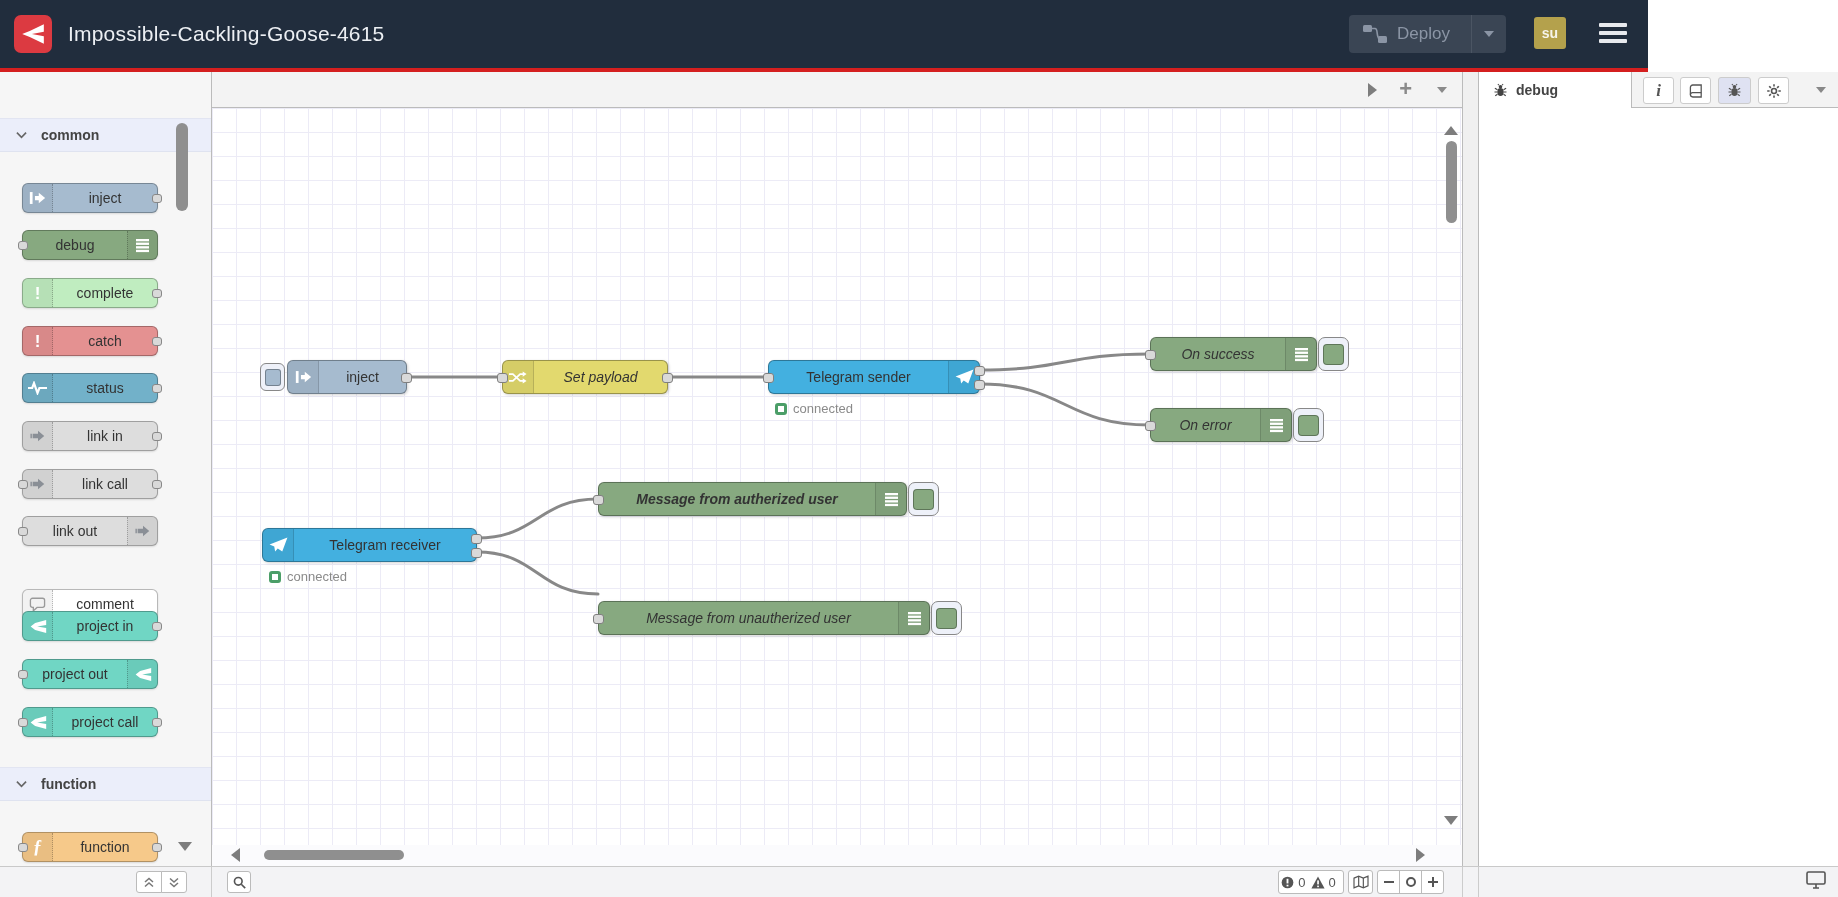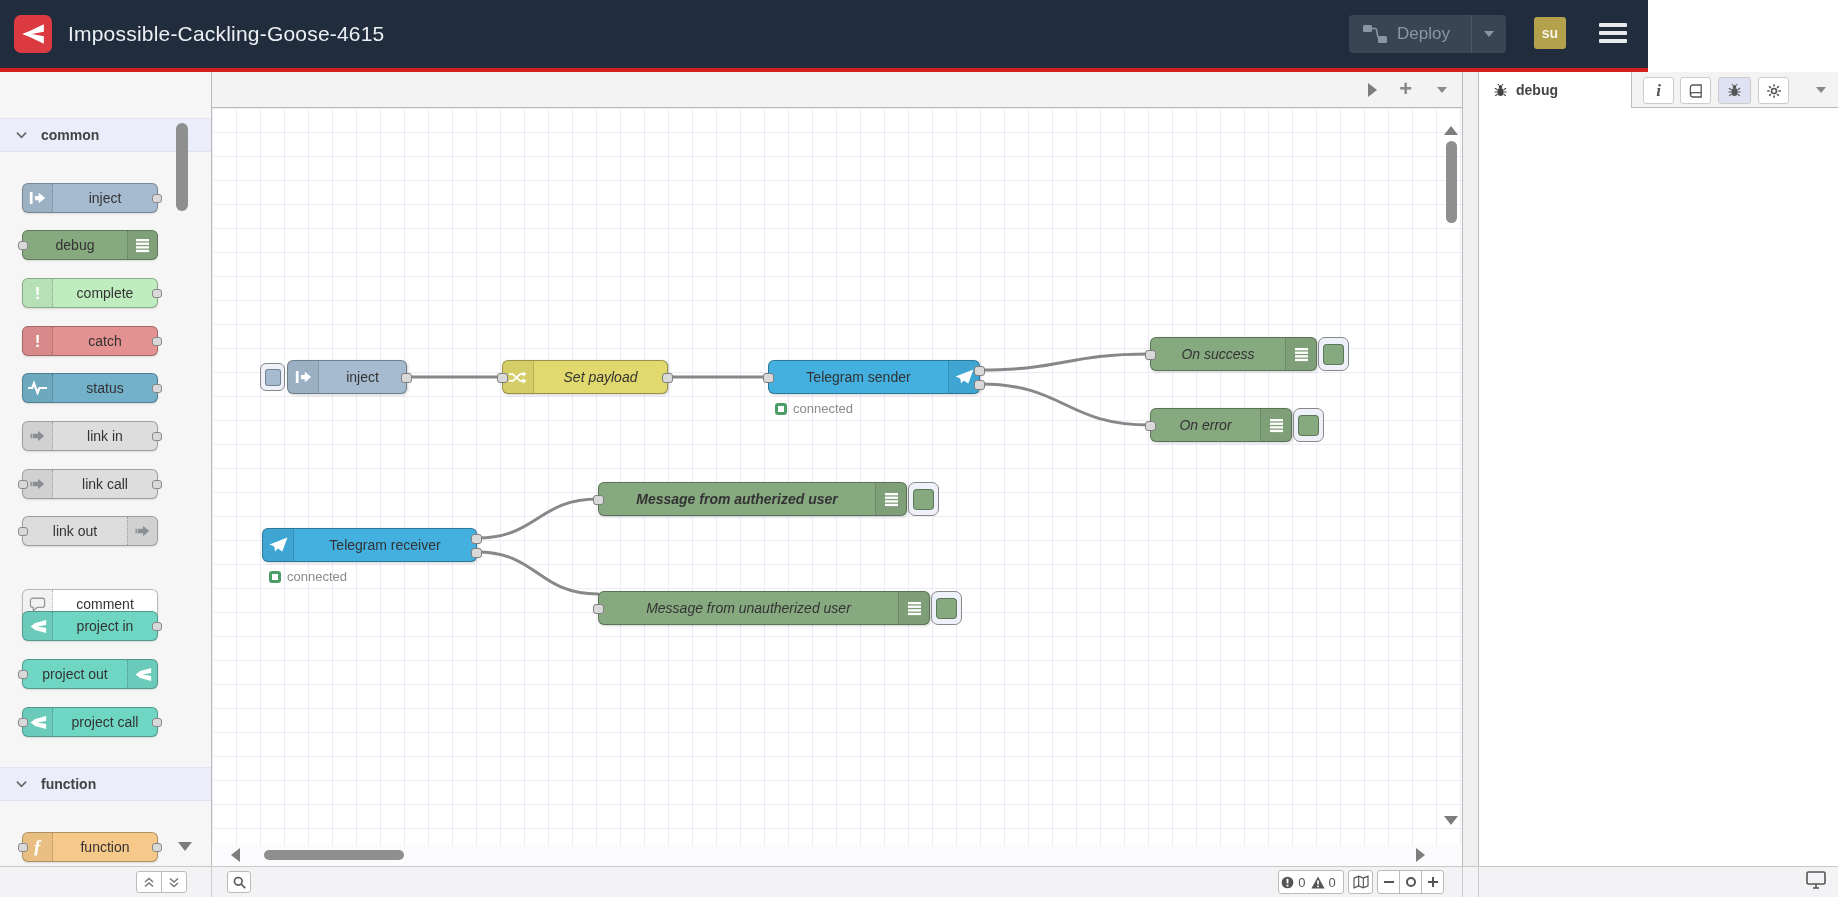--- a/index.html
+++ b/index.html
@@ -390,21 +390,21 @@
             <rect x="1" y="4.6" width="13" height="2.3" fill="#ffffff"></rect>
             <rect x="1" y="8.2" width="13" height="2.3" fill="#ffffff"></rect>
             <rect x="1" y="11.8" width="13" height="2.3" fill="#ffffff"></rect>
           </svg>
         </span>
         <span class="dbg-toggle">
           <span class="inner" style="background:#87a980"></span>
         </span>
         <span class="fport" style="left:-6px;top:12px"></span>
       </div>
-      <div class="fnode" style="left: 386px; top: 483px; width: 332px; background: rgb(135, 169, 128); text-align: right;">
+      <div class="fnode" style="left: 386px; top: 493px; width: 332px; background: rgb(135, 169, 128); text-align: right;">
         <span class="nlabel it">Message from unautherized user</span>
         <span class="icon-region ir-right">
           <svg width="15" height="15" viewBox="0 0 15 15">
             <rect x="1" y="1" width="13" height="2.3" fill="#ffffff"></rect>
             <rect x="1" y="4.6" width="13" height="2.3" fill="#ffffff"></rect>
             <rect x="1" y="8.2" width="13" height="2.3" fill="#ffffff"></rect>
             <rect x="1" y="11.8" width="13" height="2.3" fill="#ffffff"></rect>
           </svg>
         </span>
         <span class="dbg-toggle">

